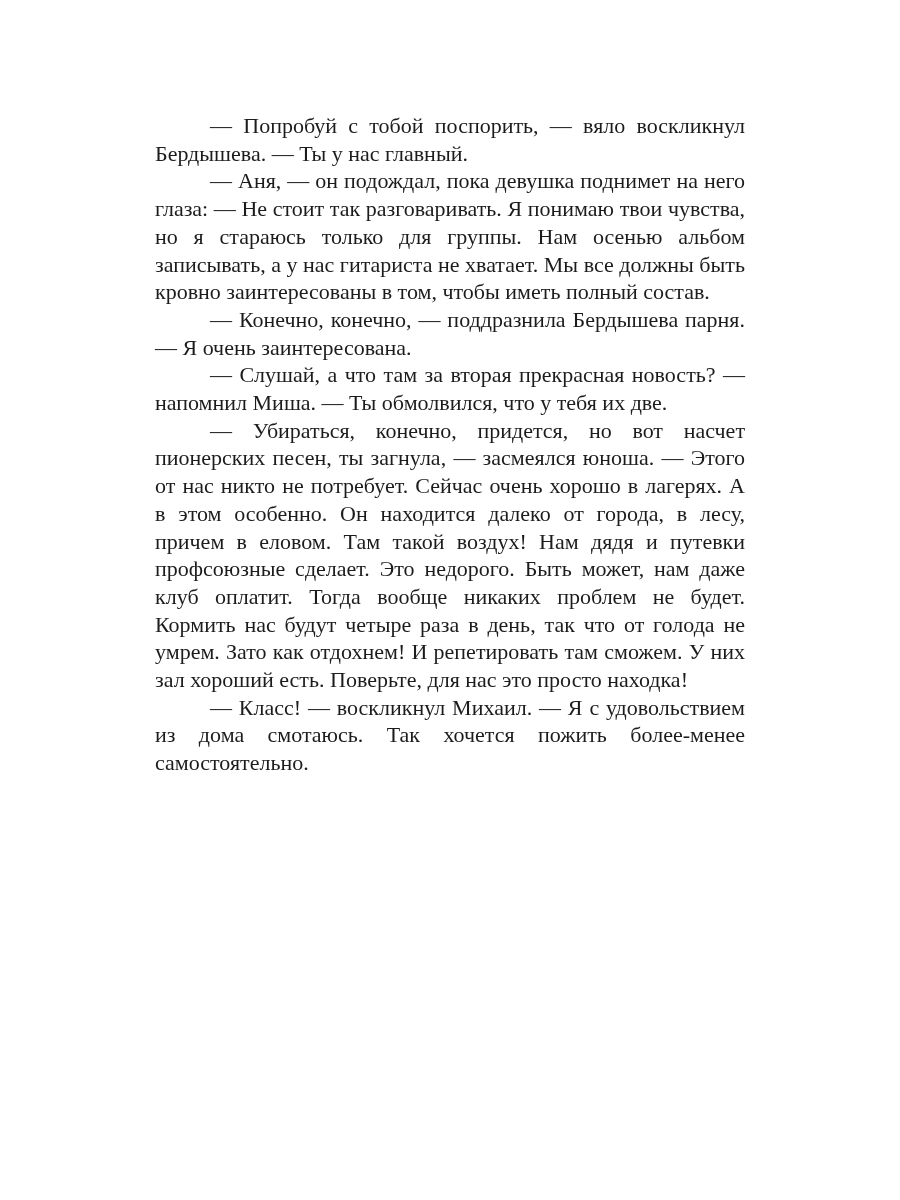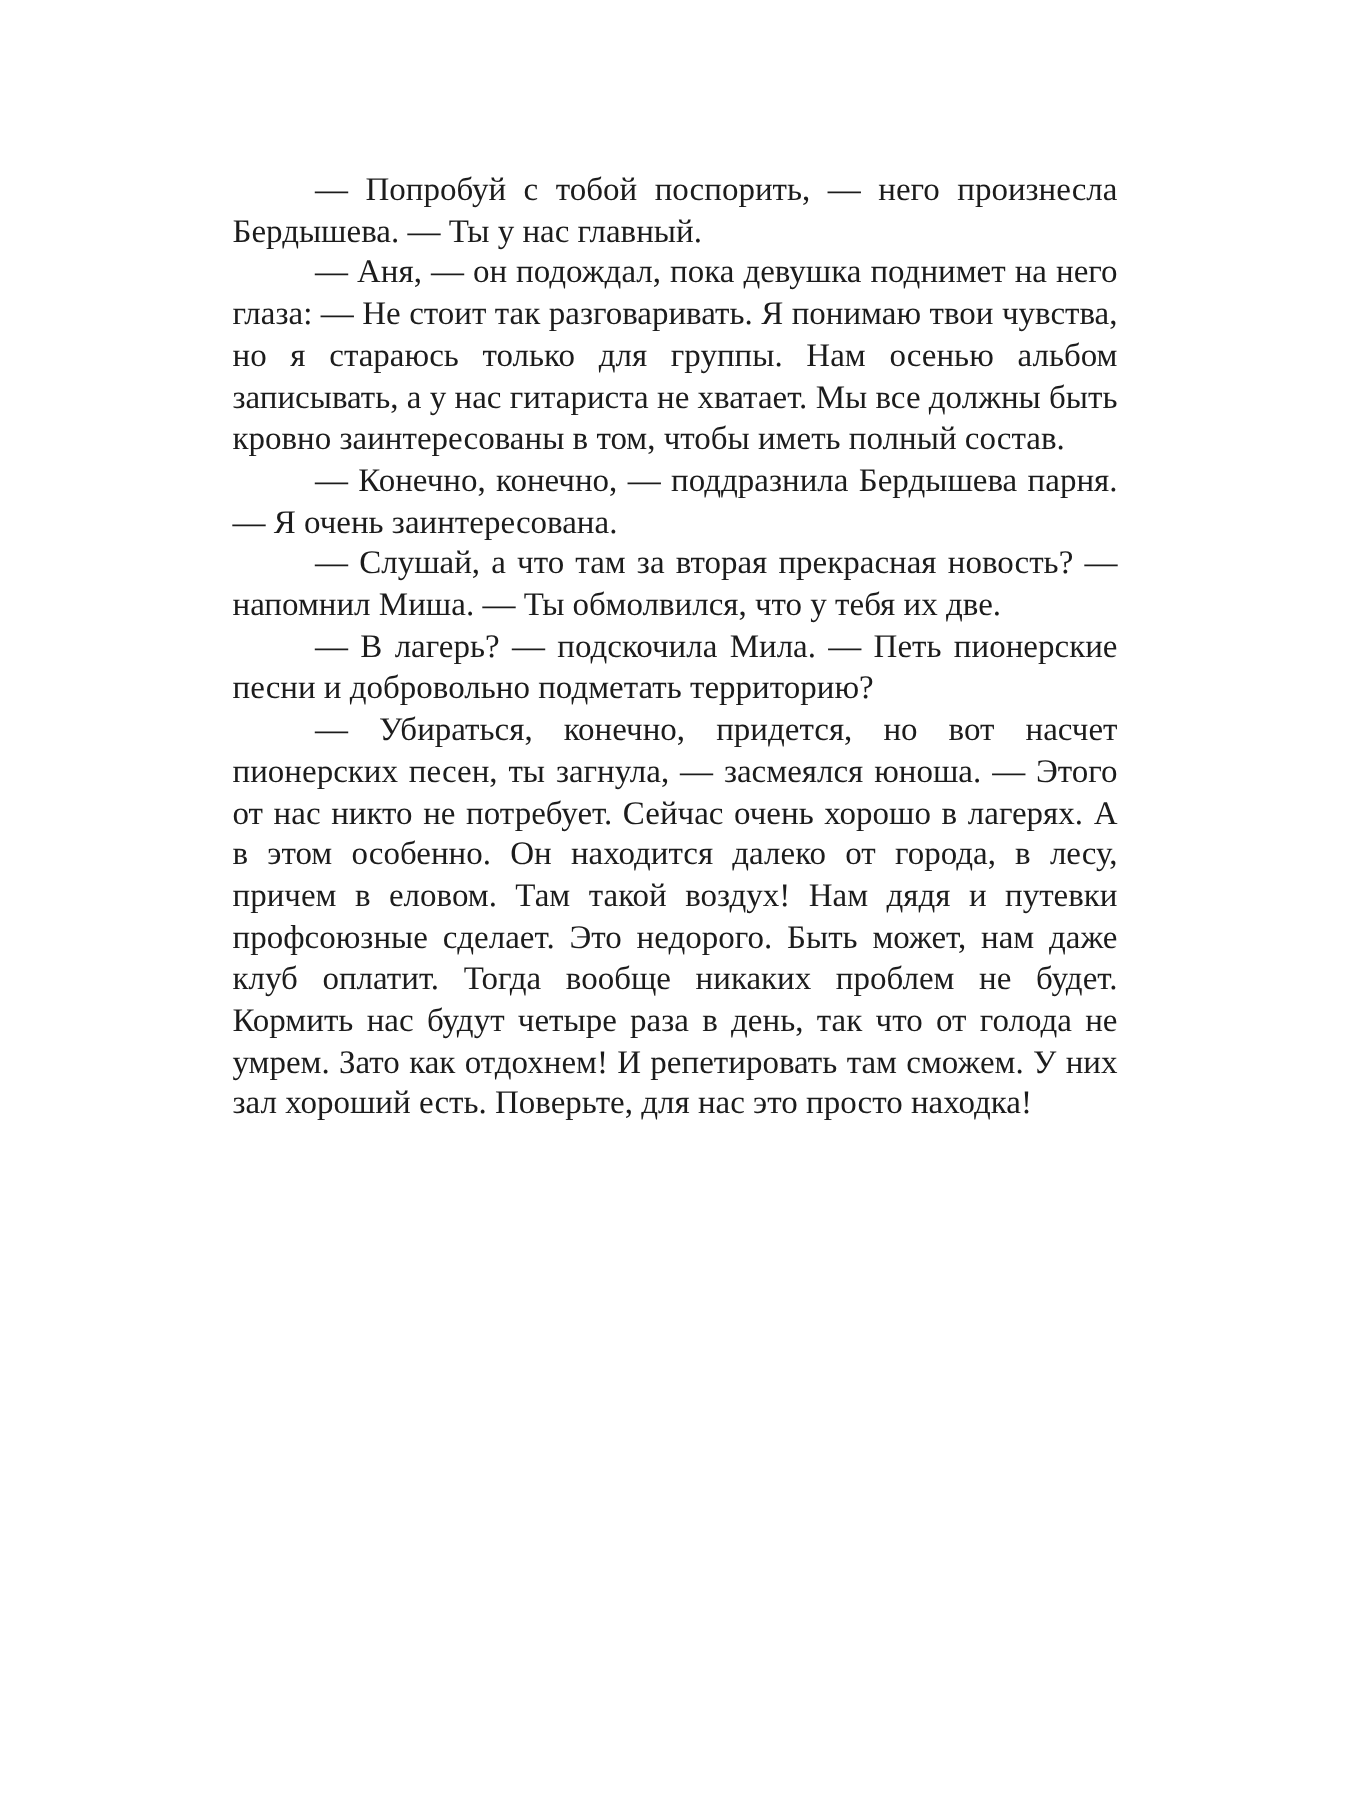--- a/index.html
+++ b/index.html
@@ -30,20 +30,20 @@
     margin: 0;
     padding: 0;
     text-indent: 55px;
   }
 </style>
 </head>
 <body>
 
 <div class="page">
   <div class="text-block">
-    <p>— Попробуй с тобой поспорить, — него произнесла Бердышева. — Ты у нас главный.</p>
+    <p>— Попробуй с тобой поспорить, — вяло воскликнул Бердышева. — Ты у нас главный.</p>
     <p>— Аня, — он подождал, пока девушка поднимет на него глаза: — Не стоит так разговаривать. Я понимаю твои чувства, но я стараюсь только для группы. Нам осенью альбом записывать, а у нас гитариста не хватает. Мы все должны быть кровно заинтересованы в том, чтобы иметь полный состав.</p>
     <p>— Конечно, конечно, — поддразнила Бердышева парня. — Я очень заинтересована.</p>
     <p>— Слушай, а что там за вторая прекрасная новость? — напомнил Миша. — Ты обмолвился, что у тебя их две.</p>
-    <p>— В лагерь? — подскочила Мила. — Петь пионерские песни и добровольно подметать территорию?</p>
     <p>— Убираться, конечно, придется, но вот насчет пионерских песен, ты загнула, — засмеялся юноша. — Этого от нас никто не потребует. Сейчас очень хорошо в лагерях. А в этом особенно. Он находится далеко от города, в лесу, причем в еловом. Там такой воздух! Нам дядя и путевки профсоюзные сделает. Это недорого. Быть может, нам даже клуб оплатит. Тогда вообще никаких проблем не будет. Кормить нас будут четыре раза в день, так что от голода не умрем. Зато как отдохнем! И репетировать там сможем. У них зал хороший есть. Поверьте, для нас это просто находка!</p>
+    <p>— Класс! — воскликнул Михаил. — Я с удовольствием из дома смотаюсь. Так хочется пожить более-менее самостоятельно.</p>
   </div>
 </div>
 
 </body></html>

